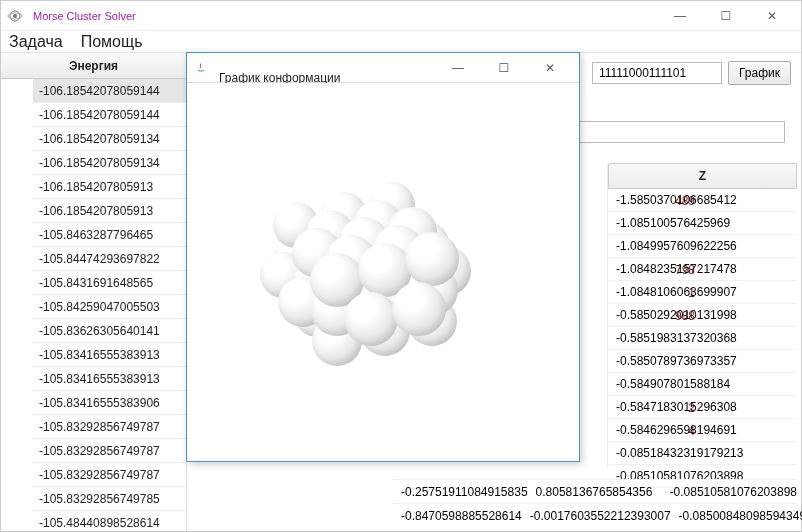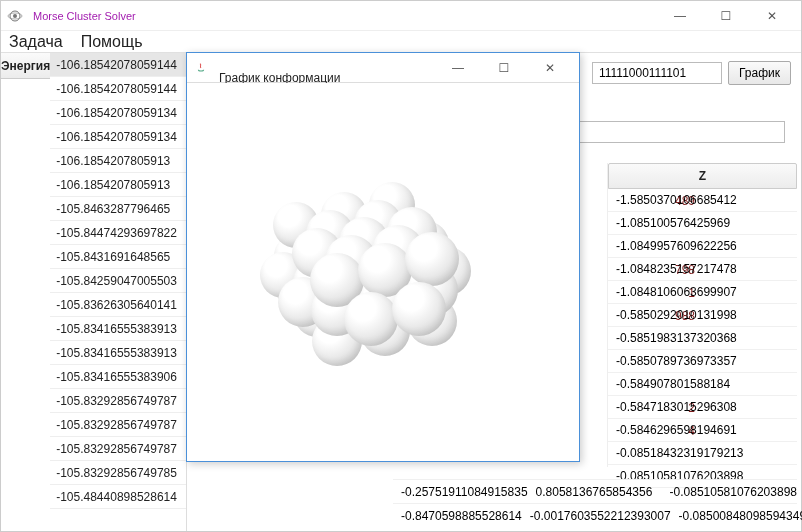--- a/index.html
+++ b/index.html
@@ -53,33 +53,33 @@
 }
 .menubar .menu-item { cursor: pointer; color: #222; }
 .content {
   position: absolute;
   top: 52px; left: 0; right: 0; bottom: 0;
   display: flex;
 }
 .left-panel {
   width: 186px;
   border-right: 1px solid #ddd;
-  display: flex; flex-direction: row;
+  display: flex; flex-direction: column;
   background: #fff;
 }
 .col-header {
   height: 26px;
   background: linear-gradient(#fafafa,#ececec);
   border-bottom: 1px solid #ccc;
   display: flex; align-items: center; justify-content: center;
   font-weight: 600;
   font-size: 12px;
   color: #222;
 }
-.energy-list { flex: 1; overflow: hidden; }
+.energy-list { flex: 1; overflow: hidden; margin-left: 32px; }
 .energy-row {
   height: 24px;
   padding: 0 6px;
   display: flex; align-items: center;
   border-bottom: 1px solid #eee;
   font-size: 12px;
   color: #222;
 }
 .energy-row.selected { background: #e6e6e6; }
 .right-area {

